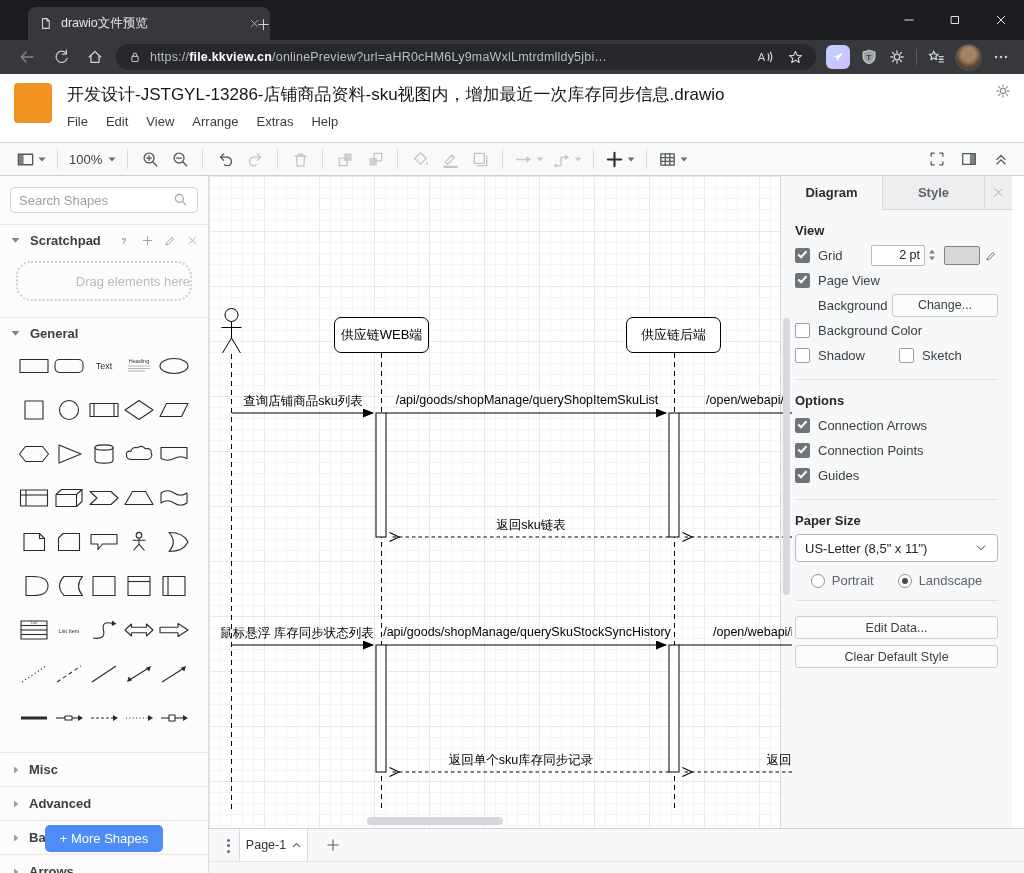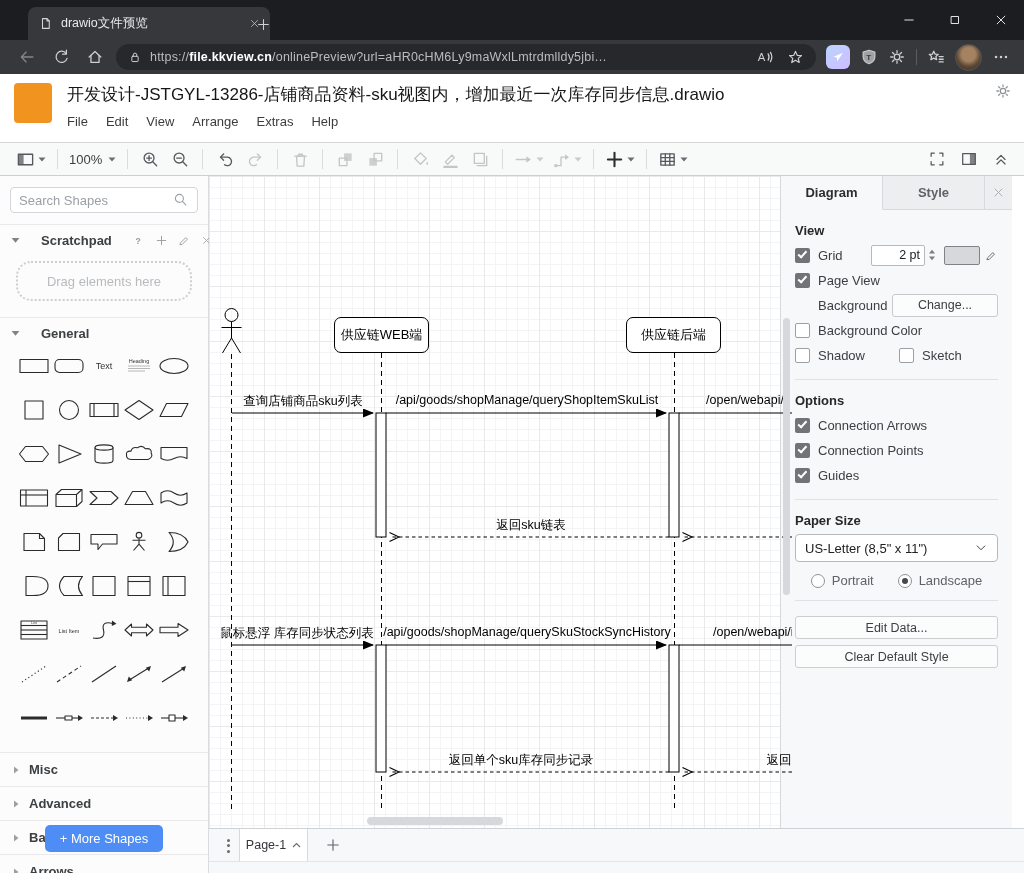--- a/index.html
+++ b/index.html
@@ -48,24 +48,24 @@
   .tcaret{margin-left:3px;display:flex;color:#6a6e72}
   .tsep{width:1px;height:20px;background:#dadbdc;margin:0 7px}
   .tright{margin-left:auto;display:flex;gap:10px;color:#55595e}
   .tright .tbtn{margin:0}
   
   .sidebar{position:absolute;left:0;top:176px;width:209px;bottom:0;background:#fcfcfd;border-right:1px solid #dadcdf;box-sizing:border-box}
   .search{margin:11px 10px;height:26px;border:1px solid #d2d5d9;border-radius:4px;background:#fff;display:flex;align-items:center;
     padding:0 8px;color:#9aa0a6;font-size:13px;box-sizing:border-box}
   .search .ph{flex:1}
   .sbdiv{border-top:1px solid #e7e9eb}
-  .secthead{height:30px;display:flex;align-items:center;padding:0 10px;font-size:13px;font-weight:bold;color:#3c4043;gap:20px}
+  .secthead{height:30px;display:flex;align-items:center;padding:0 10px;font-size:13px;font-weight:bold;color:#3c4043;gap:9px}
   .secthead .car{display:flex;color:#808488}
   .sicons{margin-left:auto;display:flex;gap:10px;color:#97999c;align-items:center}
-  .dropzone{margin:6px 16px 16px;height:36px;border:2px dotted #ccced1;border-radius:15px;display:flex;align-items:center;justify-content:center;color:#b8bbbe;font-size:13px}
+  .dropzone{margin:6px 16px 16px;height:36px;border:2px dotted #ccced1;border-radius:15px;display:flex;align-items:center;justify-content:flex-end;color:#b8bbbe;font-size:13px}
   .palette{display:grid;grid-template-columns:repeat(5,1fr);padding:4px 16px 10px;row-gap:16px}
   .pcell{height:28px;display:flex;align-items:center;justify-content:center}
   .csects{margin-top:10px;border-bottom:1px solid #e7e9eb}
   .csect{height:33px;border-top:1px solid #e7e9eb;display:flex;align-items:center;gap:8px;padding:0 11px;font-weight:bold;font-size:13px;color:#3c4043}
   .csect .car{display:flex;color:#9aa0a6}
   .moreshapes{position:absolute;left:45px;bottom:21px;width:118px;height:27px;background:#4d8df5;border-radius:5px;color:#fff;
     font-size:13px;display:flex;align-items:center;justify-content:center}
   
   .canvas{position:absolute;left:209px;top:176px;width:583px;height:652px;background:#fff;overflow:hidden;
     background-image:linear-gradient(#e7e9eb 1px,transparent 1px),linear-gradient(90deg,#e7e9eb 1px,transparent 1px),

